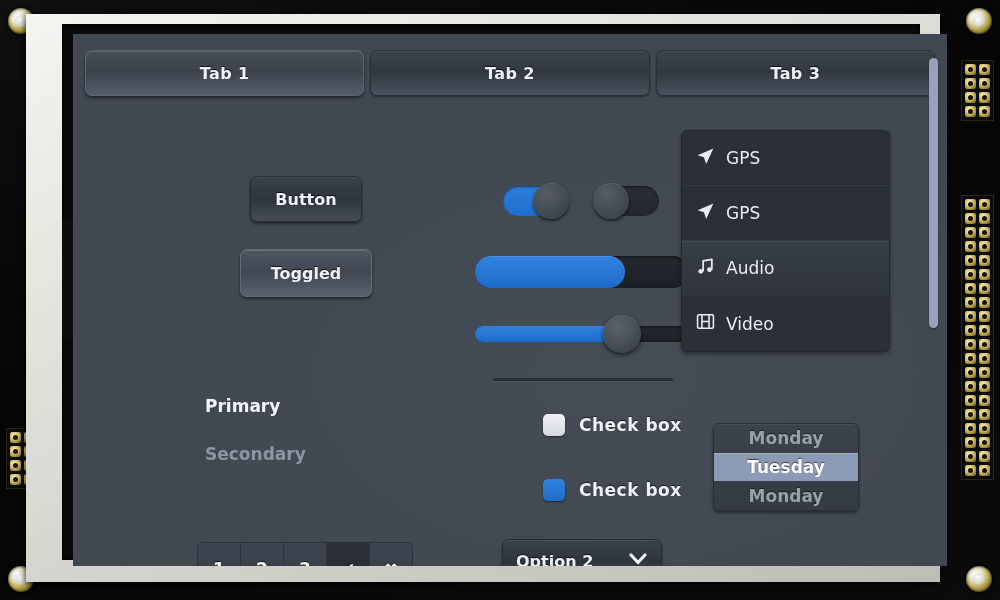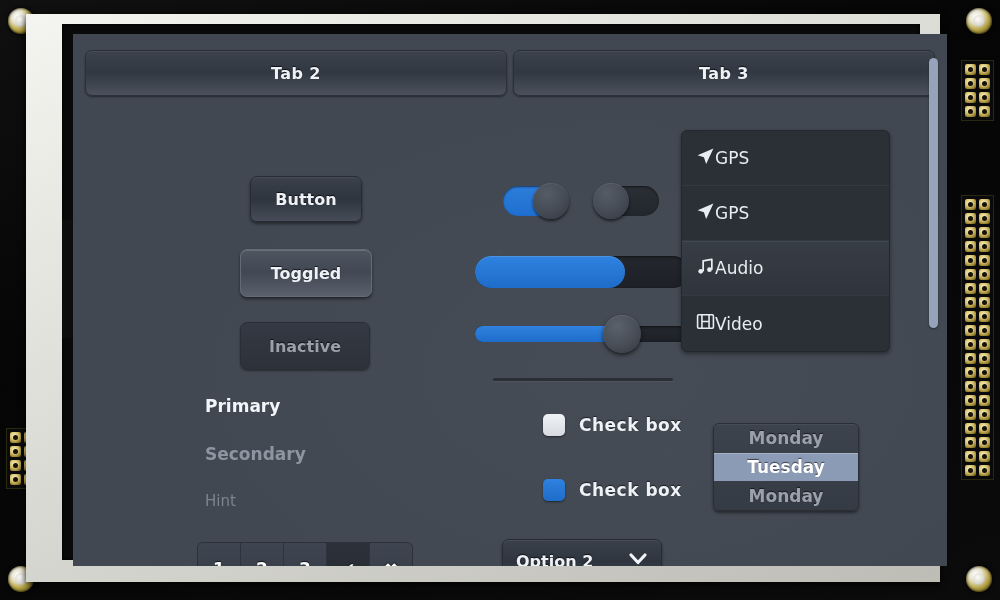--- a/index.html
+++ b/index.html
@@ -216,21 +216,21 @@
                     text-shadow: 0 -1px 1px rgba(0,0,0,.7); }
 
   
   #list {
     position: absolute; left: 608px; top: 96px; width: 209px;
     border-radius: 6px; overflow: hidden;
     background: #2b3037; border: 1px solid #23272e;
     box-shadow: 0 2px 4px rgba(0,0,0,.4);
   }
   .listitem {
-    height: 55px; display: flex; align-items: center; gap: 0; padding: 0 14px;
+    height: 55px; display: flex; align-items: center; gap: 11px; padding: 0 14px;
     color: #e9ecf1; font-size: 17px; font-weight: 500;
     border-bottom: 1px solid #343a42;
     background: #2b3037;
   }
   .listitem:last-child { border-bottom: none; }
   .listitem.selected {
     background: linear-gradient(180deg, #373d45 0%, #30353d 100%);
     box-shadow: 0 1px 0 rgba(255,255,255,.06) inset;
   }
   .listitem svg { flex: 0 0 auto; }
@@ -333,41 +333,40 @@
 
   <div class="bezel-white"></div>
   <div class="bezel-black">
     <div class="lcd-dark-strip"></div>
   </div>
 
   <div id="screen">
     <div class="noise"></div>
 
     <div class="tabbar">
+      <div class="tab active">
+        <span>Tab 1</span>
+      </div>
       <div class="tab">
         <span>Tab 2</span>
       </div>
       <div class="tab">
         <span>Tab 3</span>
       </div>
     </div>
 
     <div class="btn toggled" id="btn-toggled">
       <span>Toggled</span>
     </div>
     <div class="btn" id="btn-button">
       <span>Button</span>
     </div>
-    <div class="btn inactive" id="btn-inactive">
-      <span>Inactive</span>
-    </div>
 
     <div class="txt primary">Primary</div>
     <div class="txt secondary">Secondary</div>
-    <div class="txt hint">Hint</div>
 
     <div id="btnmatrix">
       <div class="matcell">
         <span>1</span>
       </div>
       <div class="matcell">
         <span>2</span>
       </div>
       <div class="matcell">
         <span>3</span>

